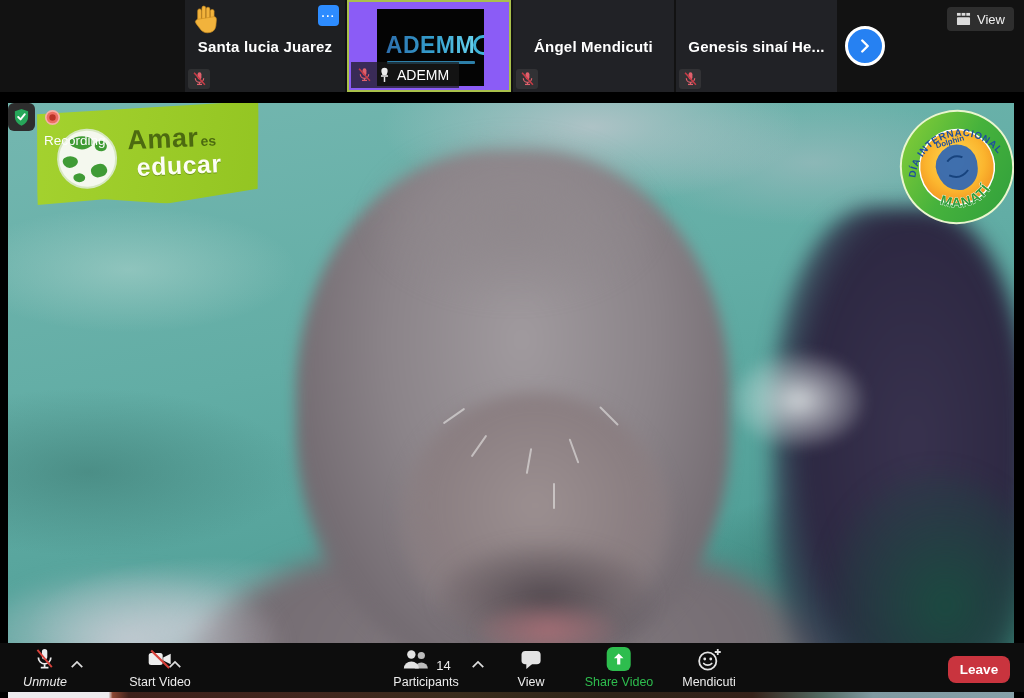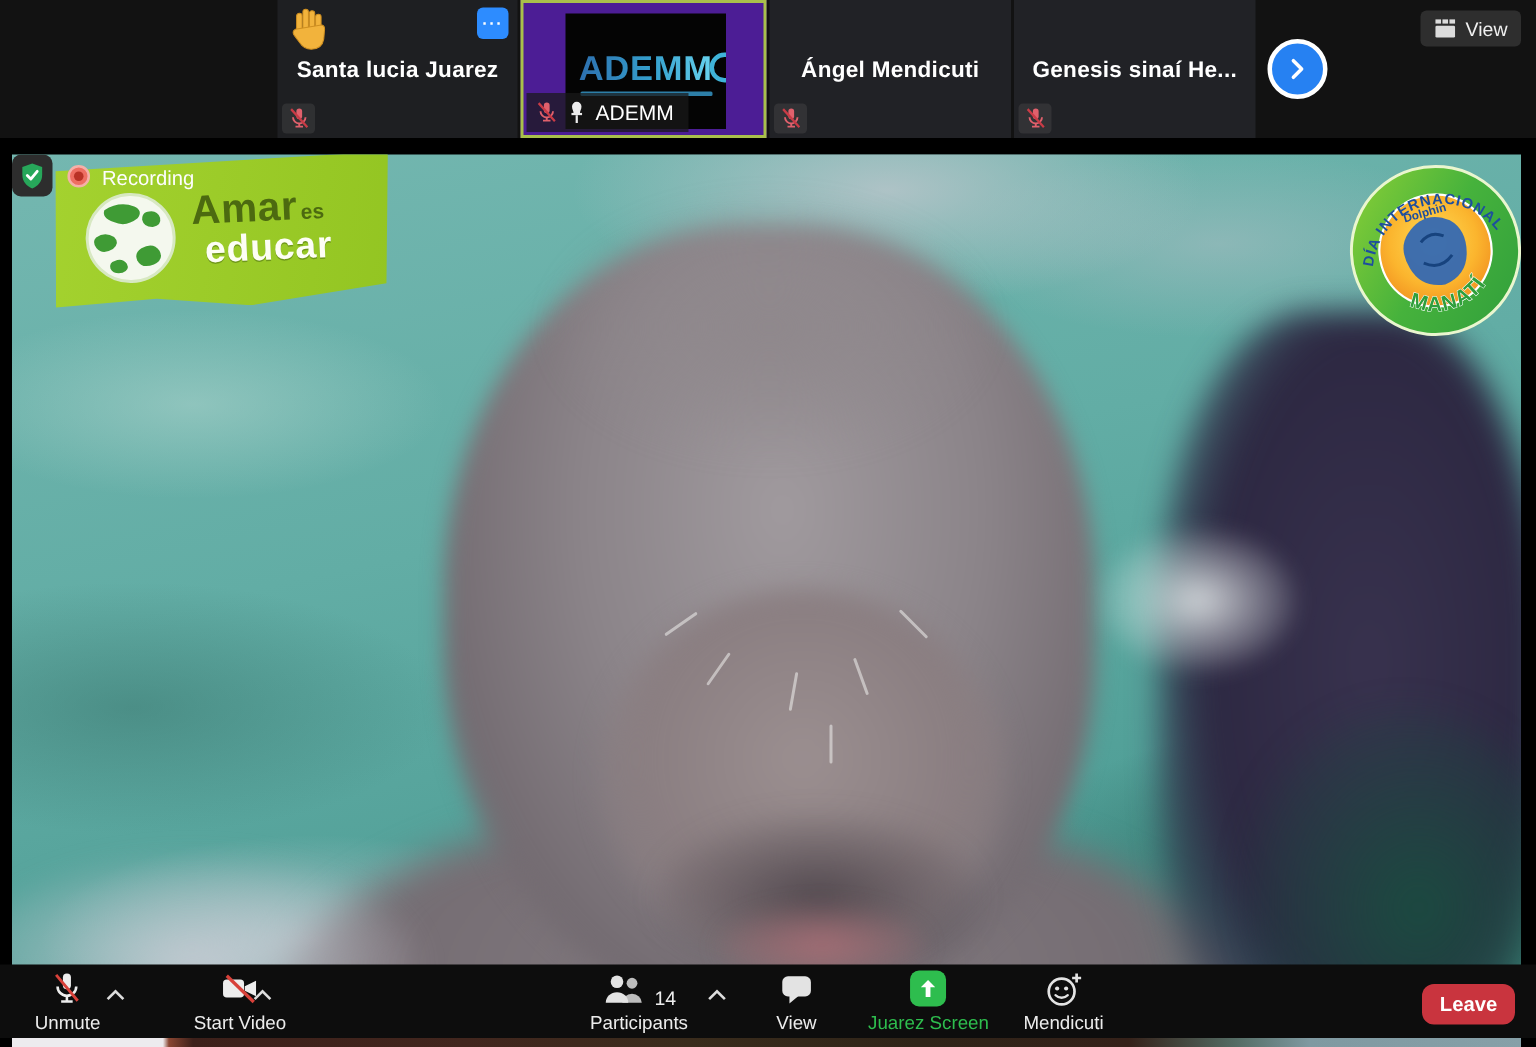--- a/index.html
+++ b/index.html
@@ -11,21 +11,21 @@
   .filmstrip { position:absolute; left:0; top:0; width:1024px; height:92px; background:#121212; z-index:30; }
   .tile { position:absolute; top:0; height:92px; background:#1f2023; overflow:hidden; }
   .tile-name { position:absolute; inset:0; display:flex; align-items:center; justify-content:center;
                color:#fff; font-weight:bold; font-size:15px; letter-spacing:.2px; white-space:nowrap; }
   .mic-chip { position:absolute; left:3px; bottom:3px; width:22px; height:20px; border-radius:3px;
               background:rgba(90,90,90,.30); display:flex; align-items:center; justify-content:center; }
   .hand { position:absolute; left:9px; top:5px; }
   .more-btn { position:absolute; right:6px; top:5px; width:21px; height:21px; border-radius:4px;
               background:#2d8cff; color:#fff; font-weight:bold; font-size:11px; letter-spacing:1px;
               display:flex; align-items:center; justify-content:center; }
-  .tile-ademm { border:2px solid #a9c04b; background:#4c1d95; }
+  .tile-ademm { border:2px solid #a9c04b; background:#8b5cf6; }
   .ademm-logo { position:absolute; left:28px; top:7px; width:107px; height:77px; background:#040404;
                 display:flex; flex-direction:column; align-items:center; justify-content:center; overflow:hidden; }
   .ademm-word { font-size:23px; font-weight:800; letter-spacing:.5px;
                 background:linear-gradient(90deg,#2d6fae,#35a0cd 55%,#67d2ee);
                 -webkit-background-clip:text; background-clip:text; color:transparent; }
   .ademm-line { width:88px; height:3px; background:#2d7fa8; margin-top:2px; border-radius:1px; }
   .ademm-ring { position:absolute; right:-9px; top:26px; width:20px; height:20px; border:3px solid #3fb3d8; border-radius:50%; }
   .name-badge { position:absolute; left:2px; bottom:2px; height:26px; display:flex; align-items:center; gap:6px;
                 padding:0 10px 0 6px; background:rgba(25,25,25,.72); }
   .name-badge span.badge-text { color:#fff; font-size:14px; }
@@ -65,21 +65,21 @@
                background:radial-gradient(ellipse at 55% 55%, rgba(25,78,64,.9), rgba(25,78,64,0) 85%); filter:blur(11px); }
   .foam-right { left:726px; top:250px; width:130px; height:95px;
                 background:radial-gradient(ellipse at 50% 50%, rgba(238,243,243,.85), rgba(238,243,243,0) 80%); filter:blur(7px); }
   .foam-left { left:-30px; top:470px; width:300px; height:140px;
                background:radial-gradient(ellipse at 50% 50%, rgba(214,209,219,.8), rgba(214,209,219,0) 82%); filter:blur(10px); }
   .whisker { position:absolute; width:2px; height:26px; background:rgba(240,240,238,.55); border-radius:1px; }
 
   
   .shield-chip { position:absolute; left:0; top:0; width:27px; height:28px; background:#2d2d2d;
                  border-radius:6px; display:flex; align-items:center; justify-content:center; z-index:6; }
-  .recording { position:absolute; left:36px; top:6px; display:flex; align-items:flex-end; gap:7px; z-index:6; }
+  .recording { position:absolute; left:36px; top:6px; display:flex; align-items:flex-start; gap:7px; z-index:6;flex-direction:column; }
   .recording span { color:#fdfdfd; font-size:13.5px; }
   .banner { position:absolute; left:28px; top:1px; width:224px; height:101px; z-index:4;
             background:linear-gradient(100deg,#a4d22f,#93c522);
             transform:rotate(-1.6deg);
             clip-path:polygon(1% 7%, 100% 0%, 98.5% 87%, 58% 99%, 30% 93%, 0% 97%); }
   .banner-globe { position:absolute; left:20px; top:22px; }
   .banner-text { position:absolute; left:92px; top:22px; line-height:1.02; transform:rotate(-1deg); }
   .banner-w1 { font-size:27px; font-weight:800; color:#4c6a10; letter-spacing:.5px; }
   .banner-w2 { font-size:14px; font-weight:800; color:#4c6a10; margin-left:2px; }
   .banner-w3 { font-size:25px; font-weight:800; color:#fdfef4; letter-spacing:.5px;
@@ -277,21 +277,21 @@
       <svg width="17" height="17" viewBox="0 0 16 16">
         <circle cx="8" cy="8" r="6.3" fill="#ee6e62" stroke="#f5b0a8" stroke-width="1.6"></circle>
         <circle cx="8" cy="8" r="3" fill="#b93226"></circle>
       </svg>
       <span>Recording</span>
     </div>
   </div>
 
   <div class="toolbar">
 
-    <div class="ctrl" style="left:45px;">
+    <div class="ctrl" style="left:45px;font-style:italic;">
       <div class="icon-row">
         <svg width="23" height="25" viewBox="0 0 24 26">
           <rect x="9.2" y="2" width="5.6" height="11" rx="2.8" fill="#ededed"></rect>
           <path d="M5.5,11 a6.5,6.5 0 0 0 13,0" stroke="#ededed" stroke-width="1.8" fill="none"></path>
           <line x1="12" y1="18" x2="12" y2="21.5" stroke="#ededed" stroke-width="1.8"></line>
           <line x1="8" y1="21.5" x2="16" y2="21.5" stroke="#ededed" stroke-width="1.8"></line>
           <line x1="4.5" y1="3" x2="19.5" y2="21" stroke="#d8413a" stroke-width="2"></line>
         </svg>
       </div>
       <span class="ctrl-label">Unmute</span>
@@ -347,21 +347,21 @@
     </div>
 
     <div class="ctrl" style="left:619px;">
       <div class="icon-row">
         <div class="share-box">
           <svg width="16" height="16" viewBox="0 0 20 20">
             <path d="M10,3 l6,6 h-4 v8 h-4 v-8 h-4 z" fill="#fff"></path>
           </svg>
         </div>
       </div>
-      <span class="ctrl-label green">Juarez Screen</span>
+      <span class="ctrl-label green">Share Video</span>
     </div>
 
     <div class="ctrl" style="left:709px;">
       <div class="icon-row">
         <svg width="26" height="25" viewBox="0 0 26 25">
           <circle cx="11.5" cy="14" r="8.6" stroke="#e3e3e3" stroke-width="1.8" fill="none"></circle>
           <circle cx="8.5" cy="12" r="1.4" fill="#e3e3e3"></circle>
           <circle cx="14.5" cy="12" r="1.4" fill="#e3e3e3"></circle>
           <path d="M7.5,16.5 a5,4 0 0 0 8,0" stroke="#e3e3e3" stroke-width="1.7" fill="none" stroke-linecap="round"></path>
           <line x1="21.5" y1="2" x2="21.5" y2="8" stroke="#e3e3e3" stroke-width="1.8"></line>

